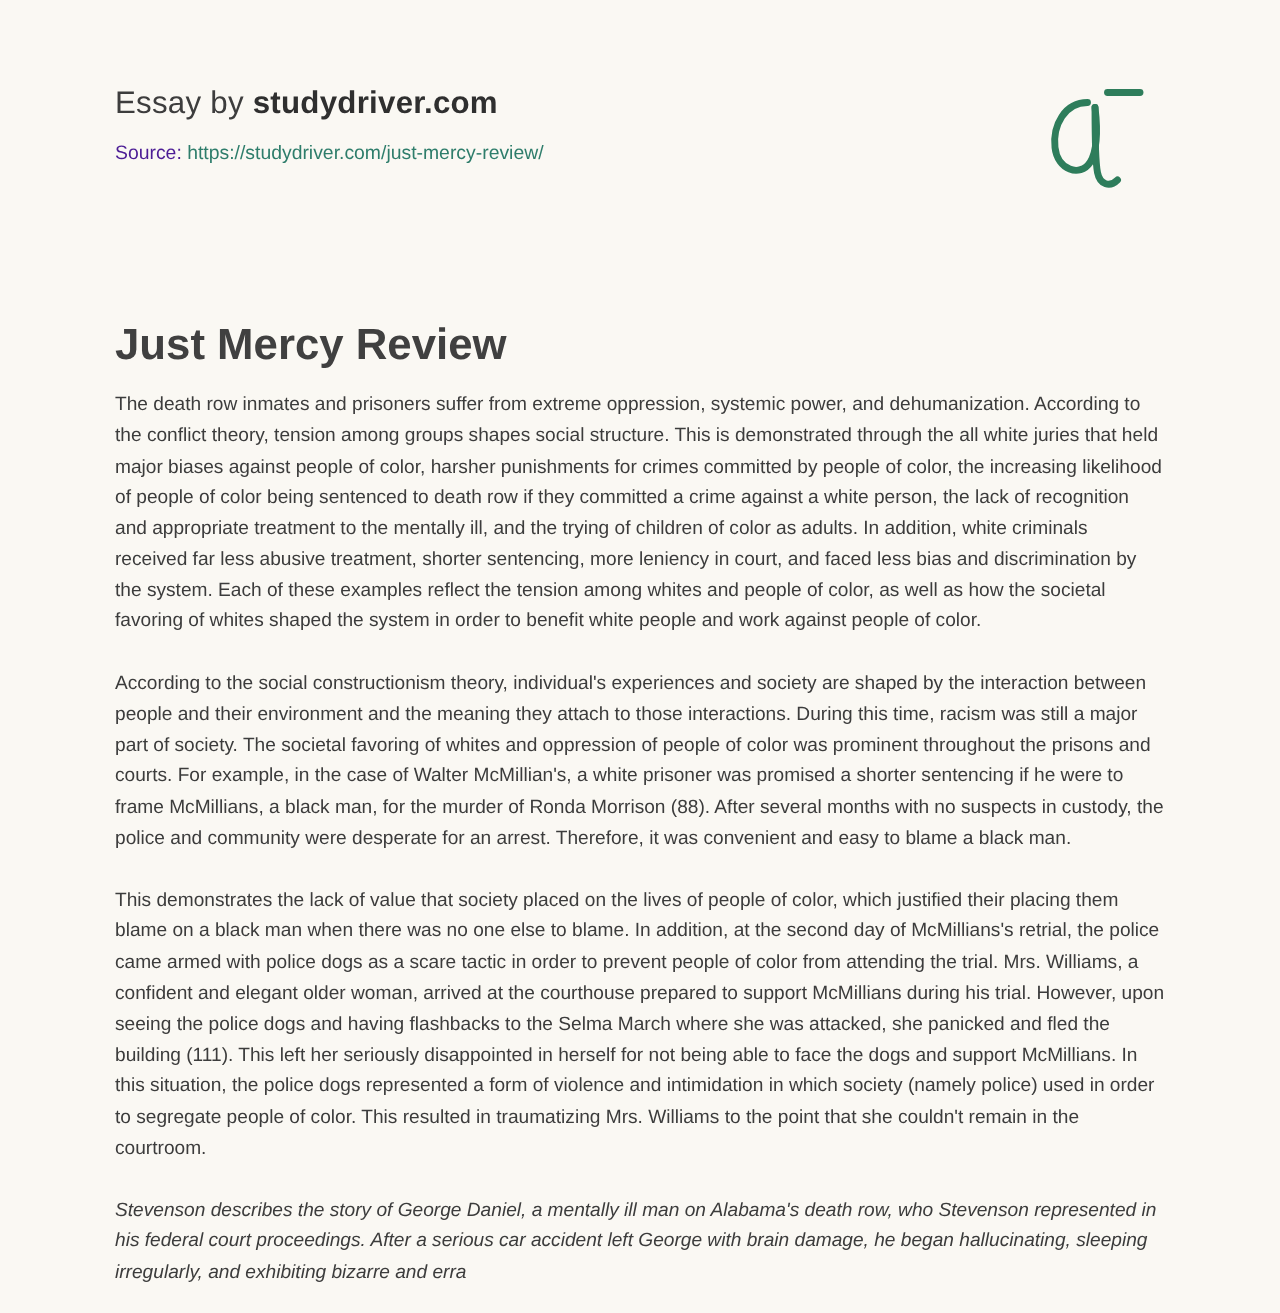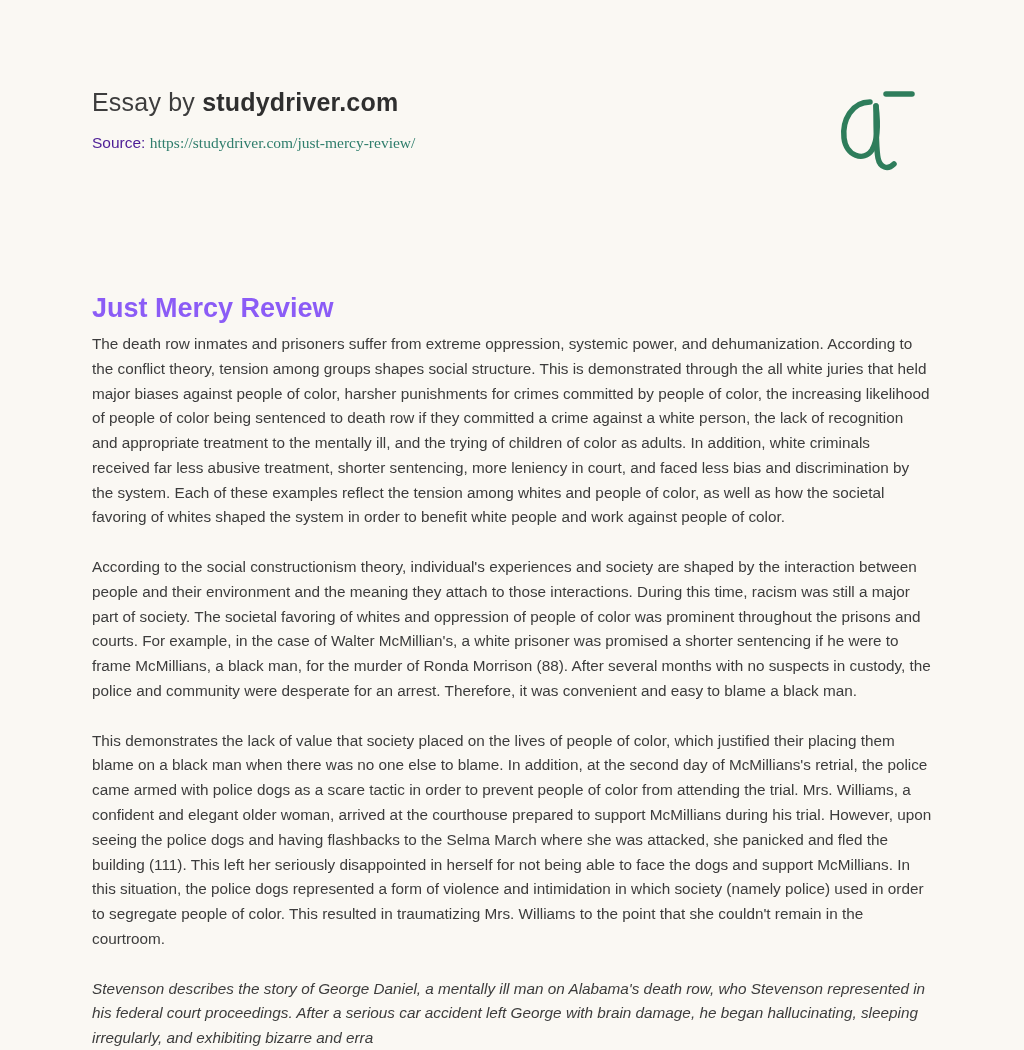--- a/index.html
+++ b/index.html
@@ -19,21 +19,20 @@
     width: 1024px;
     height: 1050px;
     background: #faf8f3;
     box-sizing: border-box;
   }
   .header {
     position: relative;
     padding: 68px 92px 0 92px;
     height: 170px;
     box-sizing: border-box;
-    margin-top: 20px;
   }
   .essay-by {
     font-size: 25px;
     color: #3d3d3d;
     font-weight: 400;
     letter-spacing: 0.2px;
     white-space: nowrap;
   }
   .essay-by .brand {
     font-weight: 700;
@@ -43,41 +42,40 @@
     margin-top: 17px;
     font-size: 15.5px;
     color: #5e5e5e;
   }
   .source-line .source-label {
     color: #4c1d95;
   }
   .source-line .source-url {
     color: #2e7d6b;
     text-decoration: none;
-    font-family: Liberation Serif, serif;
   }
   .logo {
     position: absolute;
     right: 92px;
     top: 62px;
     width: 110px;
     height: 100px;
   }
   .logo svg {
     display: block;
   }
   .title {
     margin: 0;
     padding: 0 92px;
-    font-size: 27px;
+    font-size: 35px;
     line-height: 1.2;
     font-weight: 700;
-    color: #8b5cf6;
+    color: #404040;
     position: absolute;
-    top: 272px;
+    top: 255px;
     left: 0;
   }
   .content {
     position: absolute;
     top: 312px;
     left: 0;
     right: 0;
     padding: 0 92px;
     box-sizing: border-box;
   }

